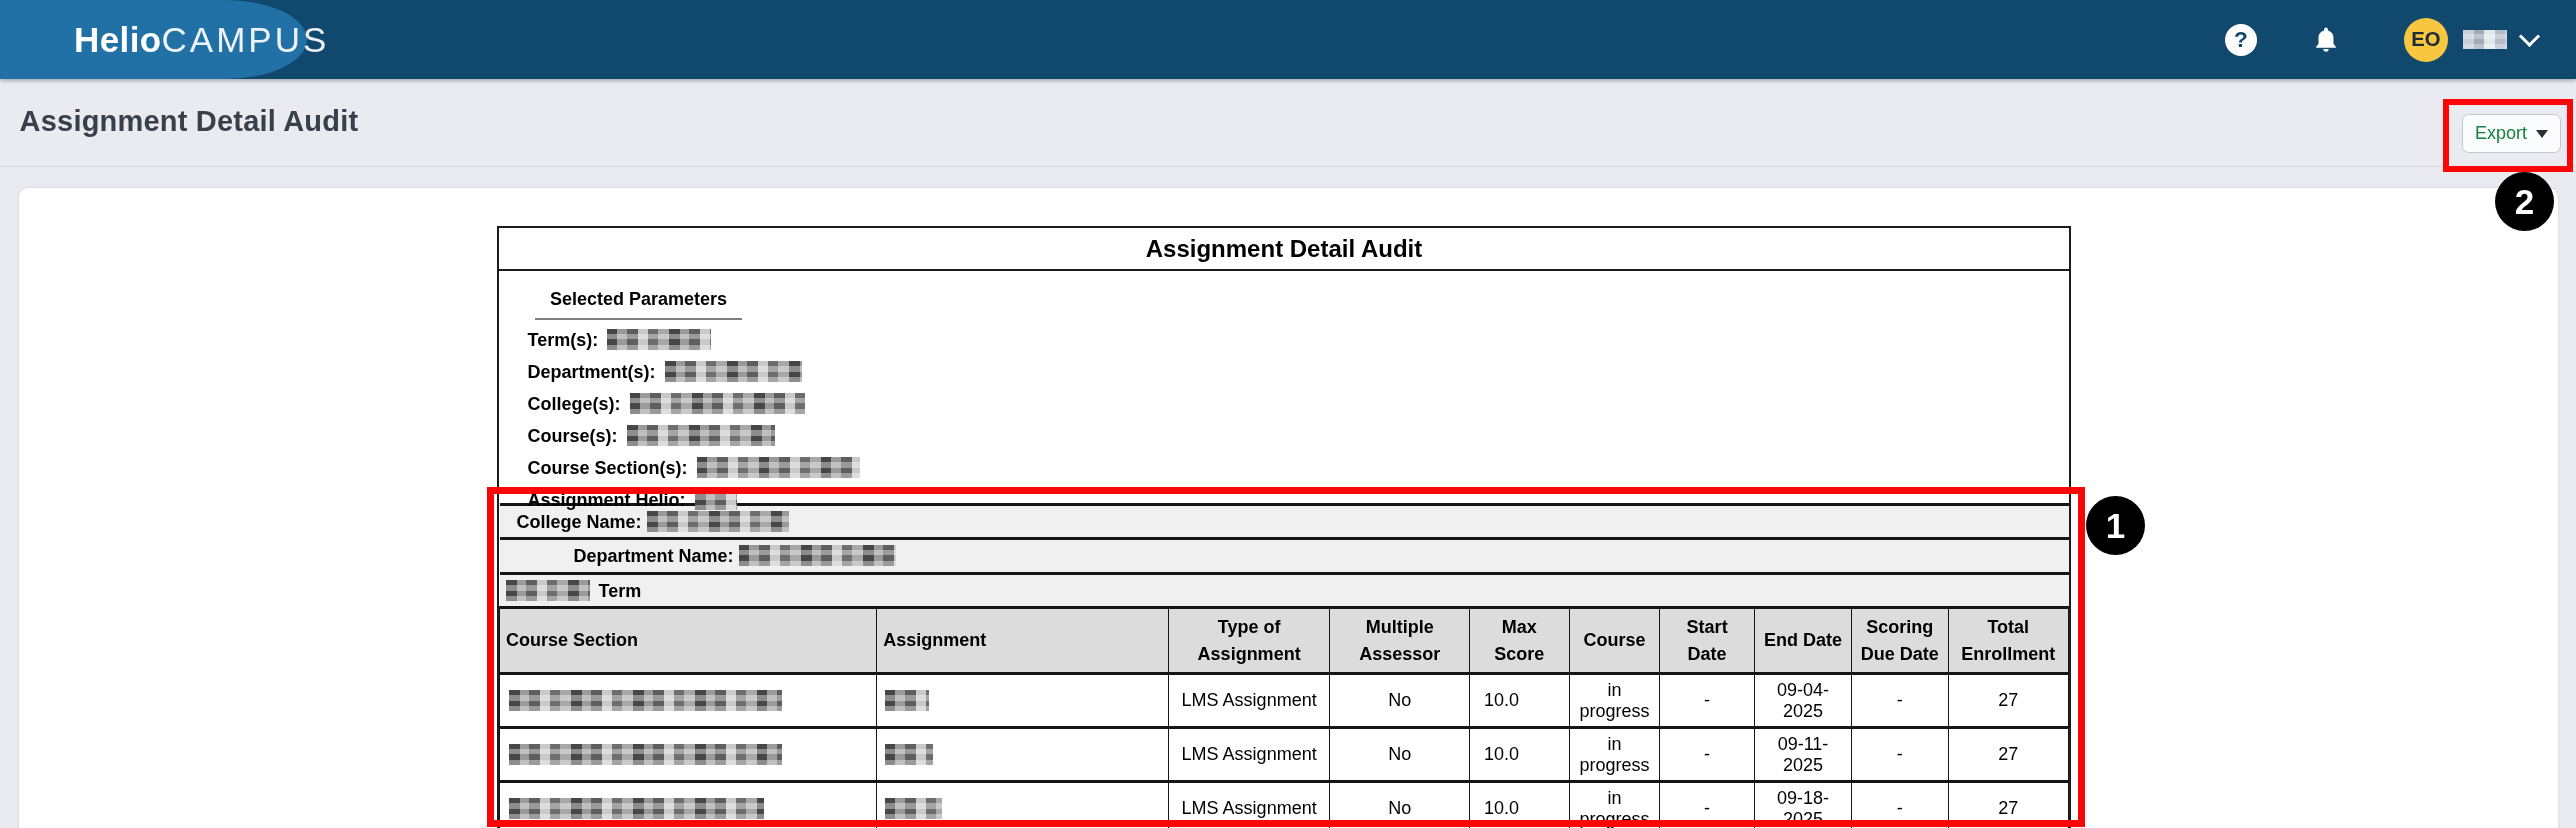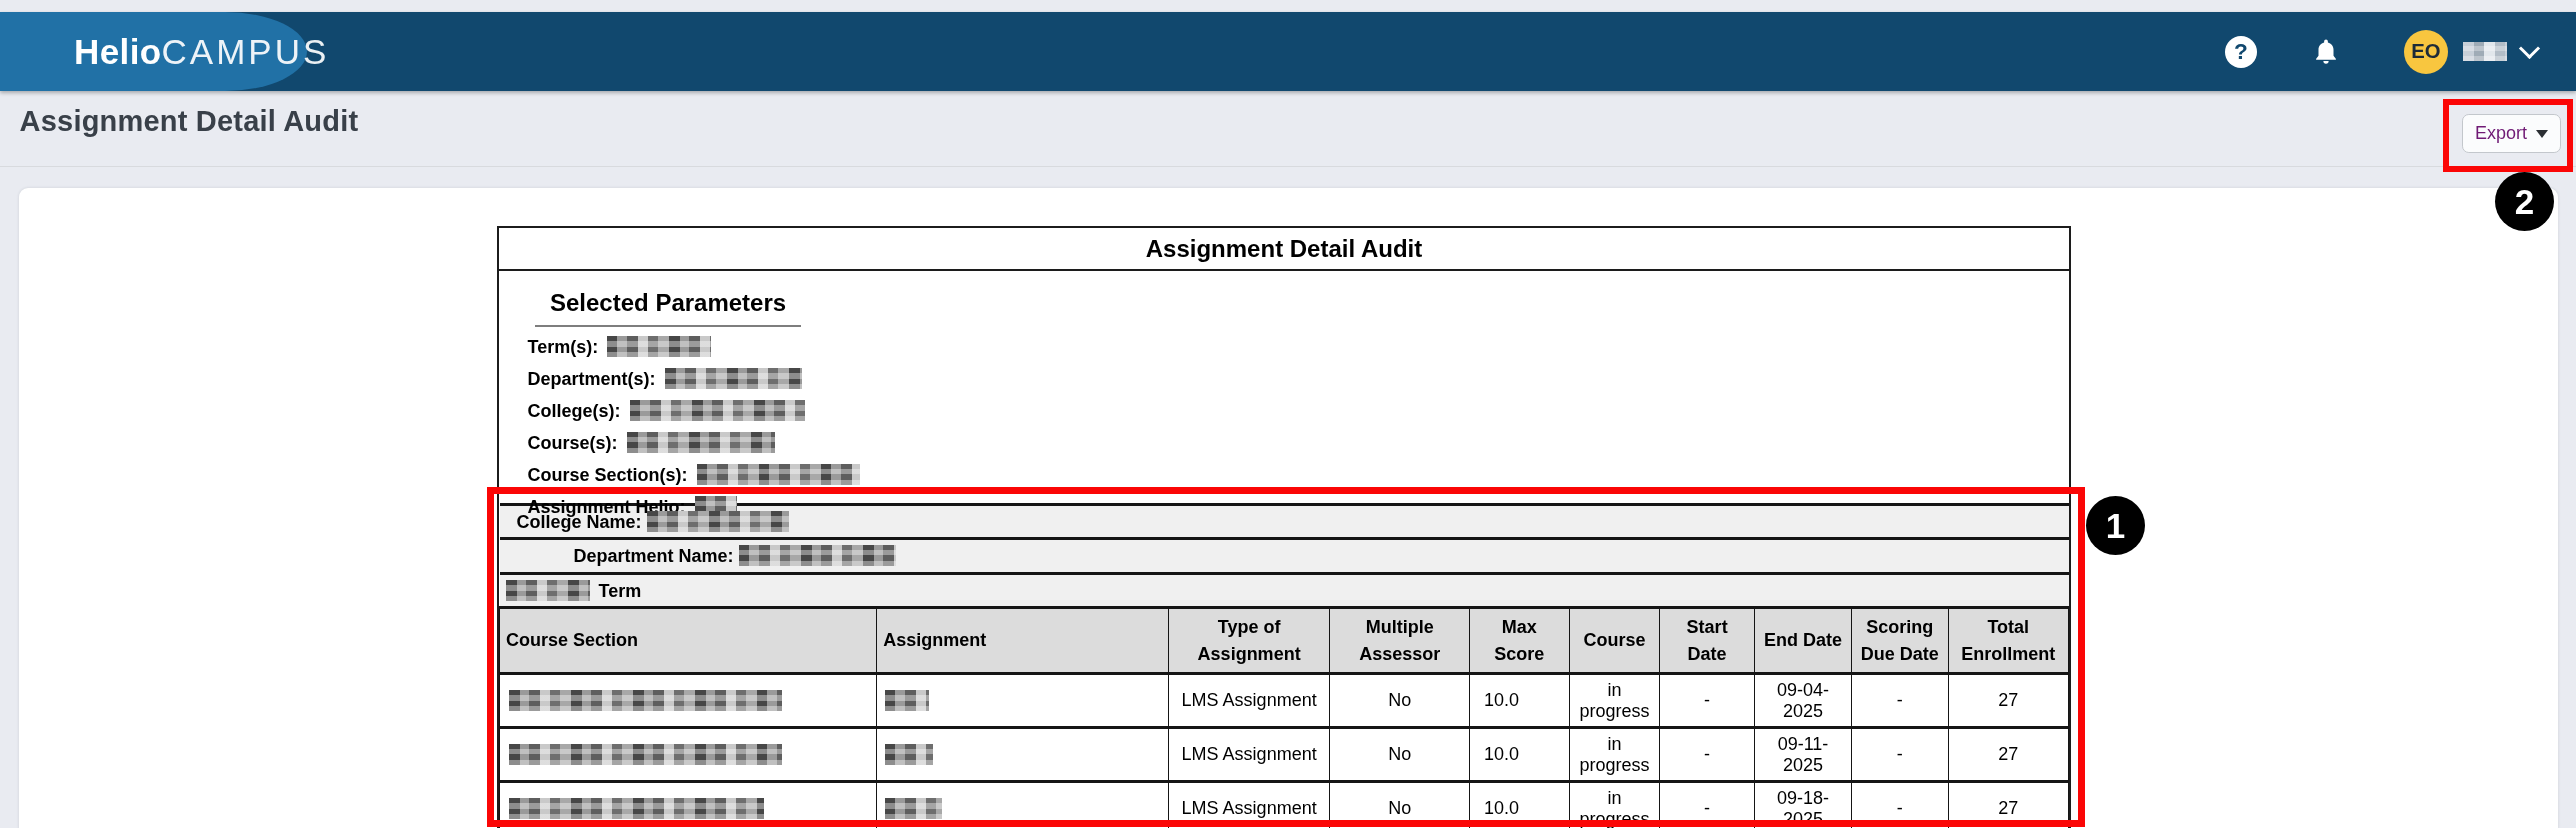--- a/index.html
+++ b/index.html
@@ -1,21 +1,21 @@
 <!DOCTYPE html>
 <html style="font-size:12px"><head>
 <meta charset="utf-8">
 <style>
   html,body{margin:0;padding:0;}
   body{
     width:2576px;height:829px;position:relative;overflow:hidden;
     background:#e9ebf1;font-family:"Liberation Sans",sans-serif;
   }
   
-  .navbar{position:absolute;left:0;top:12px;width:2576px;height:79px;background:#11486e;box-shadow:0 1.5px 3.8px rgba(0,0,0,.28);z-index:5;}
+  .navbar{position:absolute;left:0;top:0;width:2576px;height:79px;background:#11486e;box-shadow:0 1.5px 3.8px rgba(0,0,0,.28);z-index:5;}
   .brand-pill{position:absolute;left:0;top:0;height:79px;width:307px;background:#2171a6;
     border-radius:0 83px 83px 0 / 0 40px 40px 0;display:flex;align-items:center;box-sizing:border-box;padding-left:35px;}
   .grid-icon{width:33px;height:33px;display:grid;grid-template-columns:repeat(3,1fr);grid-template-rows:repeat(3,1fr);gap:4.5px;cursor:pointer;}
   .grid-icon span{background:#fff;border-radius:0.8px;}
   .logo{margin-left:30px;font-size:35px;color:#fff;white-space:nowrap;cursor:pointer;}
   .logo .b1{font-weight:700;letter-spacing:0.4px;}
   .logo .b2{font-weight:300;letter-spacing:3px;opacity:.92;}
   .nav-right{position:absolute;right:39px;top:0;height:79px;display:flex;align-items:center;gap:54px;}
   .help-icon{width:32px;height:32px;border-radius:50%;background:#fff;color:#11486e;font-size:22.6px;font-weight:800;
     display:flex;align-items:center;justify-content:center;cursor:pointer;}
@@ -32,33 +32,33 @@
   }
   .px-light{display:inline-block;height:19.6px;
     background:
       repeating-linear-gradient(0deg, rgba(255,255,255,.3) 0 5.3px, rgba(0,0,0,0) 5.3px 9.8px),
       repeating-linear-gradient(90deg,#c7cfd8 0 10.5px,#9fabb6 10.5px 21px,#e2e7ec 21px 32px,#b3bdc7 32px 42px);
   }
   
   .page-header{position:absolute;left:0;top:79px;width:2576px;height:87px;border-bottom:1.5px solid #d8dade;background:#e9ebf1;}
   .page-title{position:absolute;left:19.6px;top:25.6px;font-size:29px;font-weight:700;color:#394049;letter-spacing:0.2px;}
   .export-btn{position:absolute;left:2462px;top:114px;width:99px;height:39px;background:#fbfcfd;border:1.5px solid #c3c7cc;
-    border-radius:6.8px;display:flex;align-items:center;justify-content:center;gap:9px;font-size:18px;color:#701a75;cursor:pointer;box-sizing:border-box;}
+    border-radius:6.8px;display:flex;align-items:center;justify-content:center;gap:9px;font-size:18px;color:#15803d;cursor:pointer;box-sizing:border-box;}
   .caret-down{width:0;height:0;border-left:6.8px solid transparent;border-right:6.8px solid transparent;border-top:8.3px solid #2a2e33;}
   
   .card{position:absolute;left:19px;top:188px;width:2539px;height:640px;background:#fff;border-radius:9px 9px 0 0;
     box-shadow:0 0.8px 3px rgba(30,40,60,.14);}
   
   .report{position:absolute;left:497px;top:226px;width:1574px;border:2.3px solid #1c1c1c;border-bottom:none;background:#fff;
     box-sizing:border-box;color:#000;}
   .report-title{height:41px;border-bottom:2.3px solid #1c1c1c;display:flex;align-items:center;justify-content:center;
     font-size:24px;font-weight:700;}
   .params{height:232px;box-sizing:border-box;padding:18px 0 0 18px;}
   .params-heading{display:inline-block;margin-left:18px;padding:0 15px 7.5px 15px;border-bottom:2.3px solid #7e7e7e;
-    font-size:24px;font-weight:700;text-align:center;}
+    font-size:18px;font-weight:700;text-align:center;}
   .param-line{margin:9.8px 0 0 10.5px;font-size:18px;font-weight:700;white-space:nowrap;}
   .param-line .px{margin-left:9px;}
   
   table.audit{width:100%;border-collapse:collapse;font-size:18px;table-layout:fixed;}
   table.audit td,table.audit th{border-left:1.5px solid #151515;border-right:1.5px solid #151515;
     border-top:3px solid #151515;border-bottom:3px solid #151515;padding:4.5px 6px;box-sizing:border-box;}
   tr.grp td{background:#f0f0f0;font-weight:700;border-left:none;border-right:none;white-space:nowrap;}
   tr.grp1 td{height:33px;padding-left:17px;}
   tr.grp2 td{height:35px;padding-left:74px;}
   tr.grp3 td{height:30px;}

